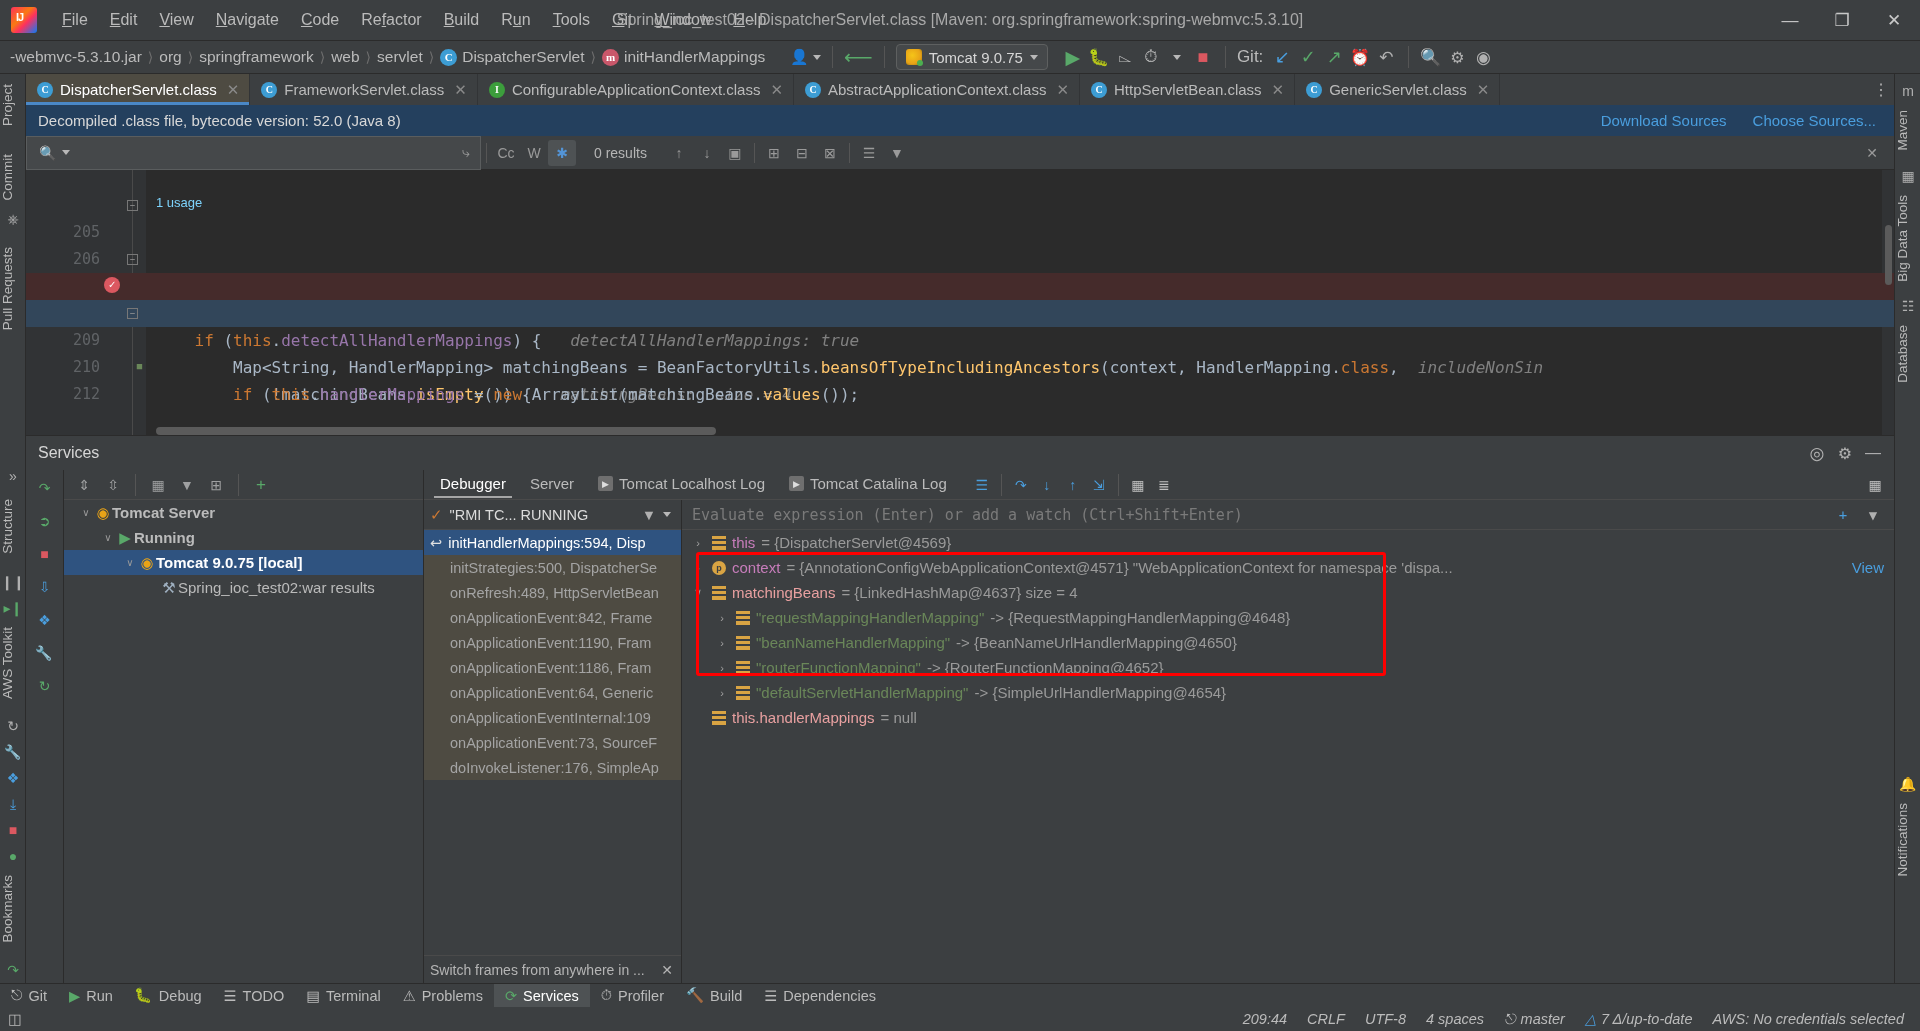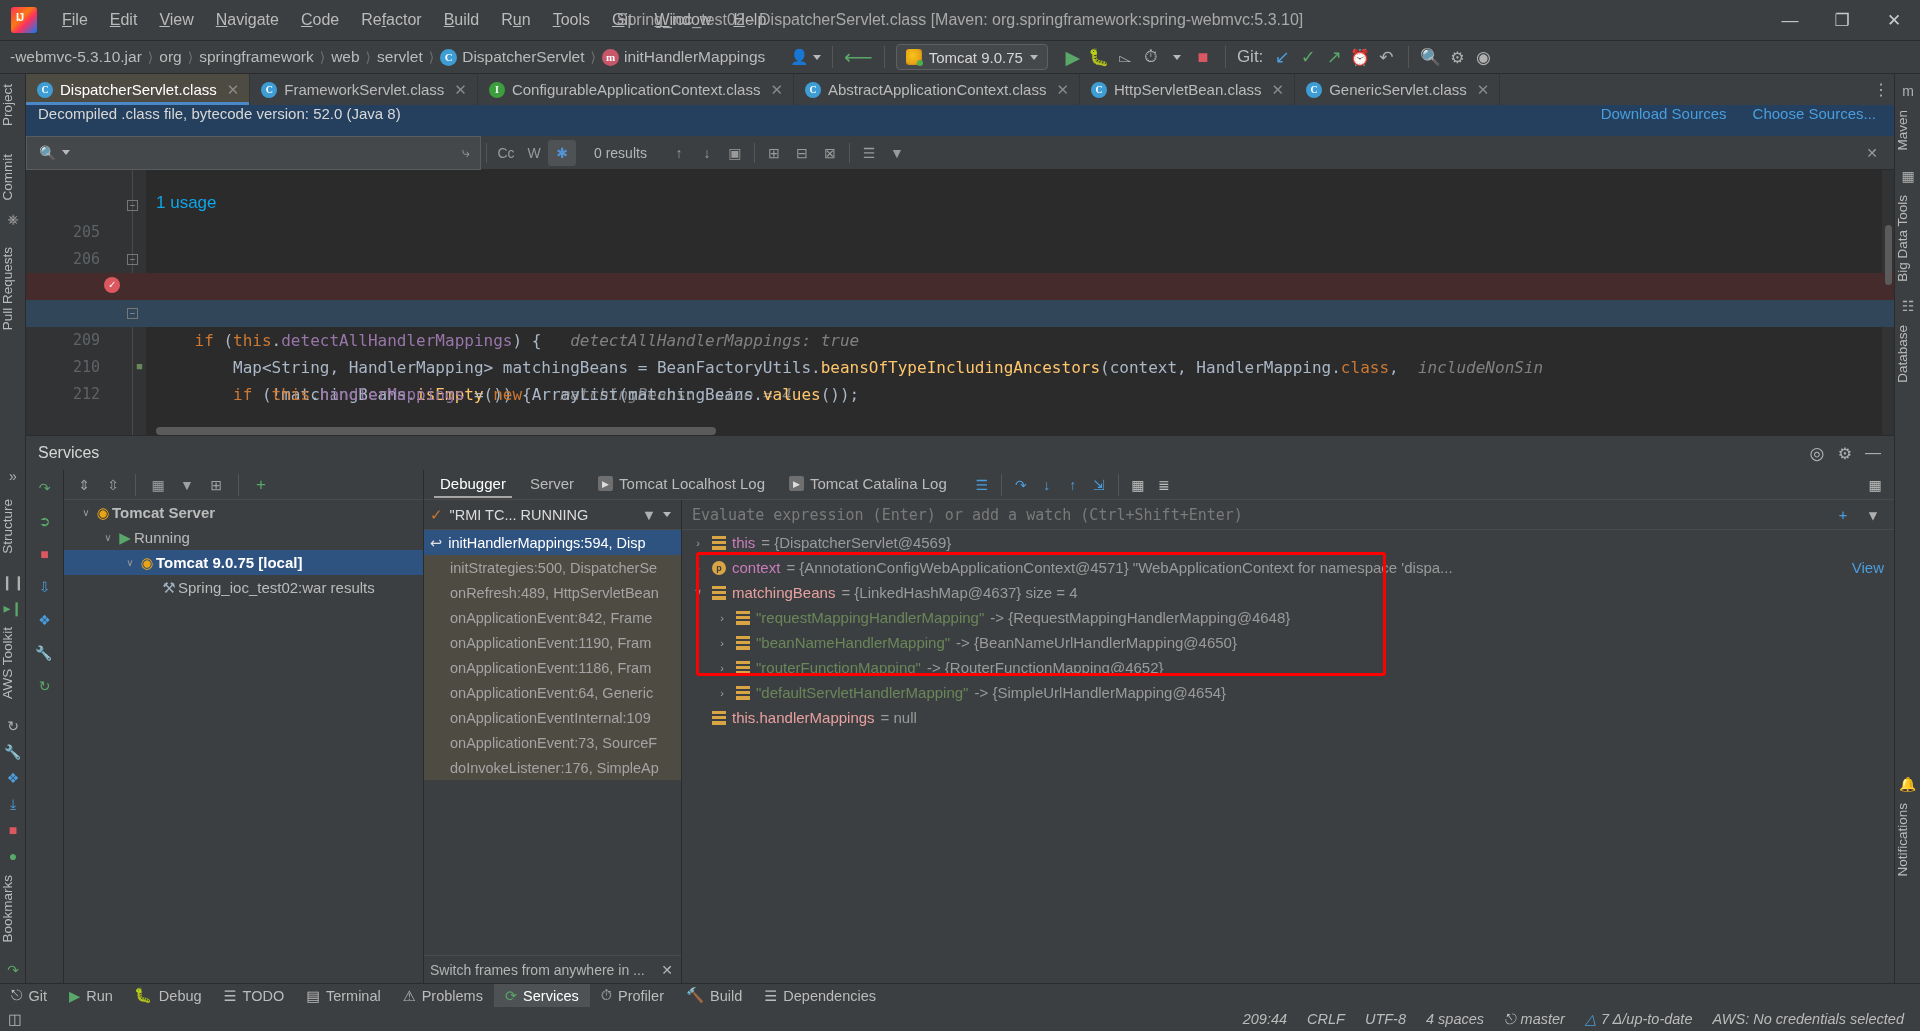--- a/index.html
+++ b/index.html
@@ -129,21 +129,21 @@
   .ti-c { background: #3d9dd4; }
   .ti-i { background: #3c9e3c; }
   .tabs-more {
     margin-left: auto; width: 26px; display:flex; align-items:center; justify-content:center;
     color:#b0b0b0; font-size:16px;
   }
 
   
   .banner {
     position: absolute; top: 105px; left: 26px; right: 26px; height: 31px;
-    background: #24405e; display: flex; align-items: flex-start; padding: 0 12px;
+    background: #24405e; display: flex; align-items: center; padding: 0 12px;
     font-size: 15px; color: #d8d8d8;
   }
   .banner-links { margin-left: auto; display: flex; gap: 26px; padding-right: 6px; }
   .banner-links a { color: #4a9ede; text-decoration: none; font-size: 15px; cursor: default; }
 
   
   .searchbar {
     position: absolute; top: 136px; left: 26px; right: 26px; height: 34px;
     background: #3c3f41; display: flex; align-items: center; gap: 0;
     border-bottom: 1px solid #2b2b2b;
@@ -181,21 +181,21 @@
   .cline.hl-err { background: #452b2b; }
   .lnum {
     position: absolute; left: 0; width: 74px; text-align: right; color: #606366; font-size: 15px;
   }
   .code { position: absolute; left: 130px; right: 0; }
   .kw { color: #cc7832; }
   .fnname { color: #ffc66d; }
   .field { color: #9876aa; }
   .plain { color: #a9b7c6; }
   .hint { color: #808080; font-style: italic; }
-  .usage { color: #0ea5e9; font-size: 17px; font-family: "Liberation Sans", sans-serif; }
+  .usage { color: #7dd3fc; font-size: 13px; font-family: "Liberation Sans", sans-serif; }
   .fold-marker {
     position: absolute; left: 101px; width: 11px; height: 11px; top: 8px;
     border: 1px solid #777; color: #999; font-size: 9px; line-height: 9px; text-align: center;
   }
   .bp-check {
     position: absolute; left: 78px; top: 4px; width: 16px; height: 16px; border-radius: 50%;
     background: #db5860; color: #fff; font-size: 11px; text-align: center; line-height: 16px;
   }
   .ed-scroll-h {
     position: absolute; left: 130px; bottom: 0; width: 560px; height: 8px;
@@ -638,21 +638,21 @@
         </div>
 
         <div class="tree-row" style="padding-left:14px;">
           <span class="tw">∨</span>
           <span class="tree-ico" style="color:#e8a317;">◉</span>
           <span style="font-weight:bold;">Tomcat Server</span>
         </div>
         <div class="tree-row" style="padding-left:36px;">
           <span class="tw">∨</span>
           <span class="tree-ico chip-green">▶</span>
-          <span style="font-weight:normal;">Running</span>
+          <span style="font-weight:bold;">Running</span>
         </div>
         <div class="tree-row sel" style="padding-left:58px;">
           <span class="tw">∨</span>
           <span class="tree-ico" style="color:#e8a317;">◉</span>
           <span style="font-weight:bold;text-align:right;">Tomcat 9.0.75 [local]</span>
         </div>
         <div class="tree-row" style="padding-left:80px;">
           <span class="tw"></span>
           <span class="tree-ico" style="color:#9fb0c0;">⚒</span>
           <span>Spring_ioc_test02:war results</span>

